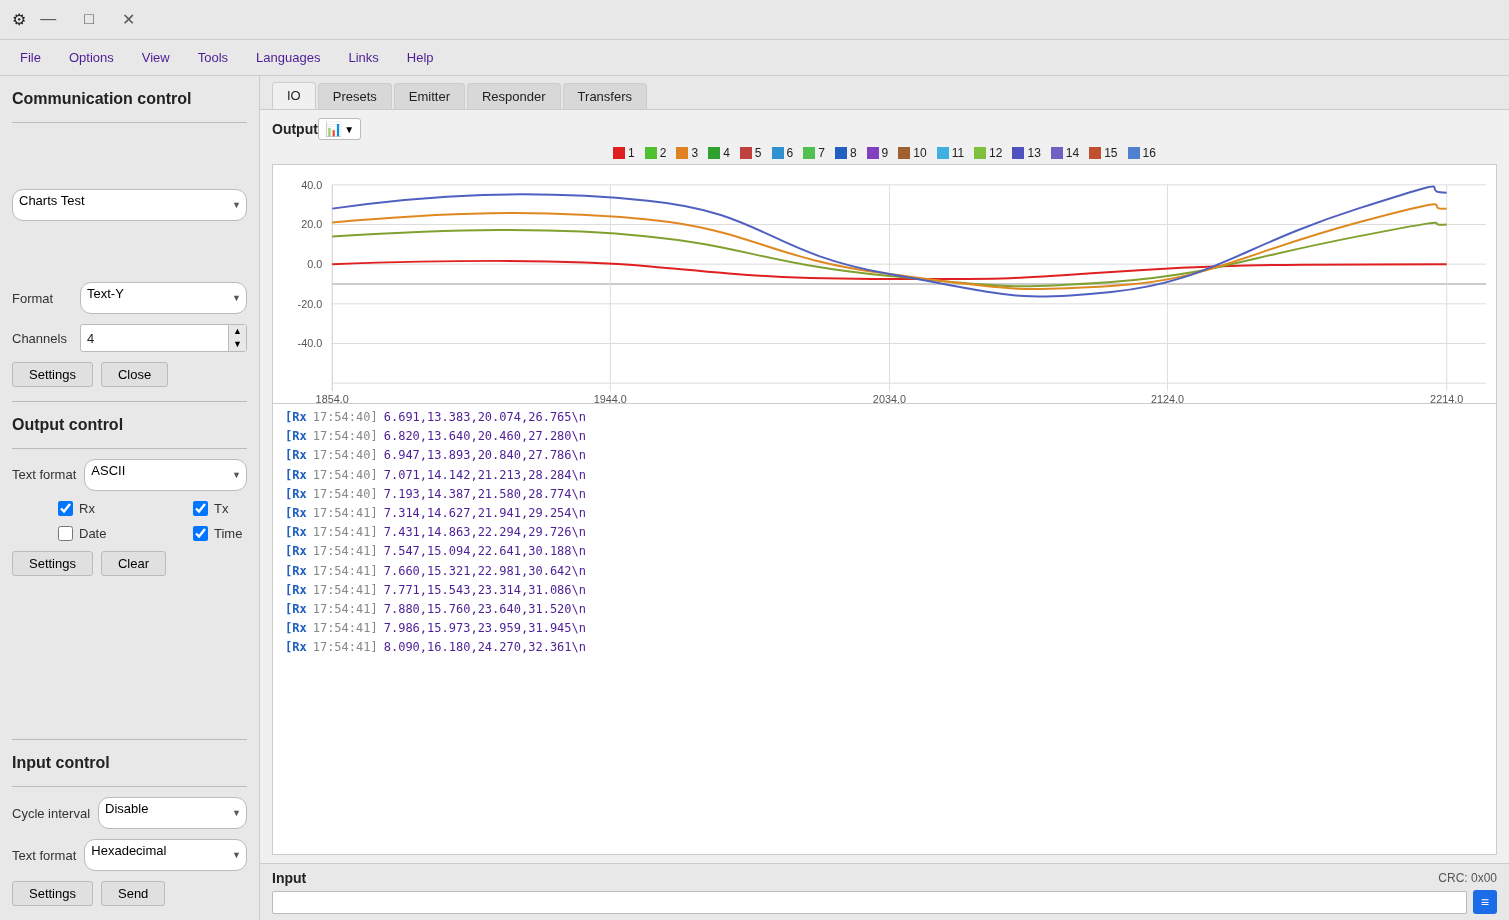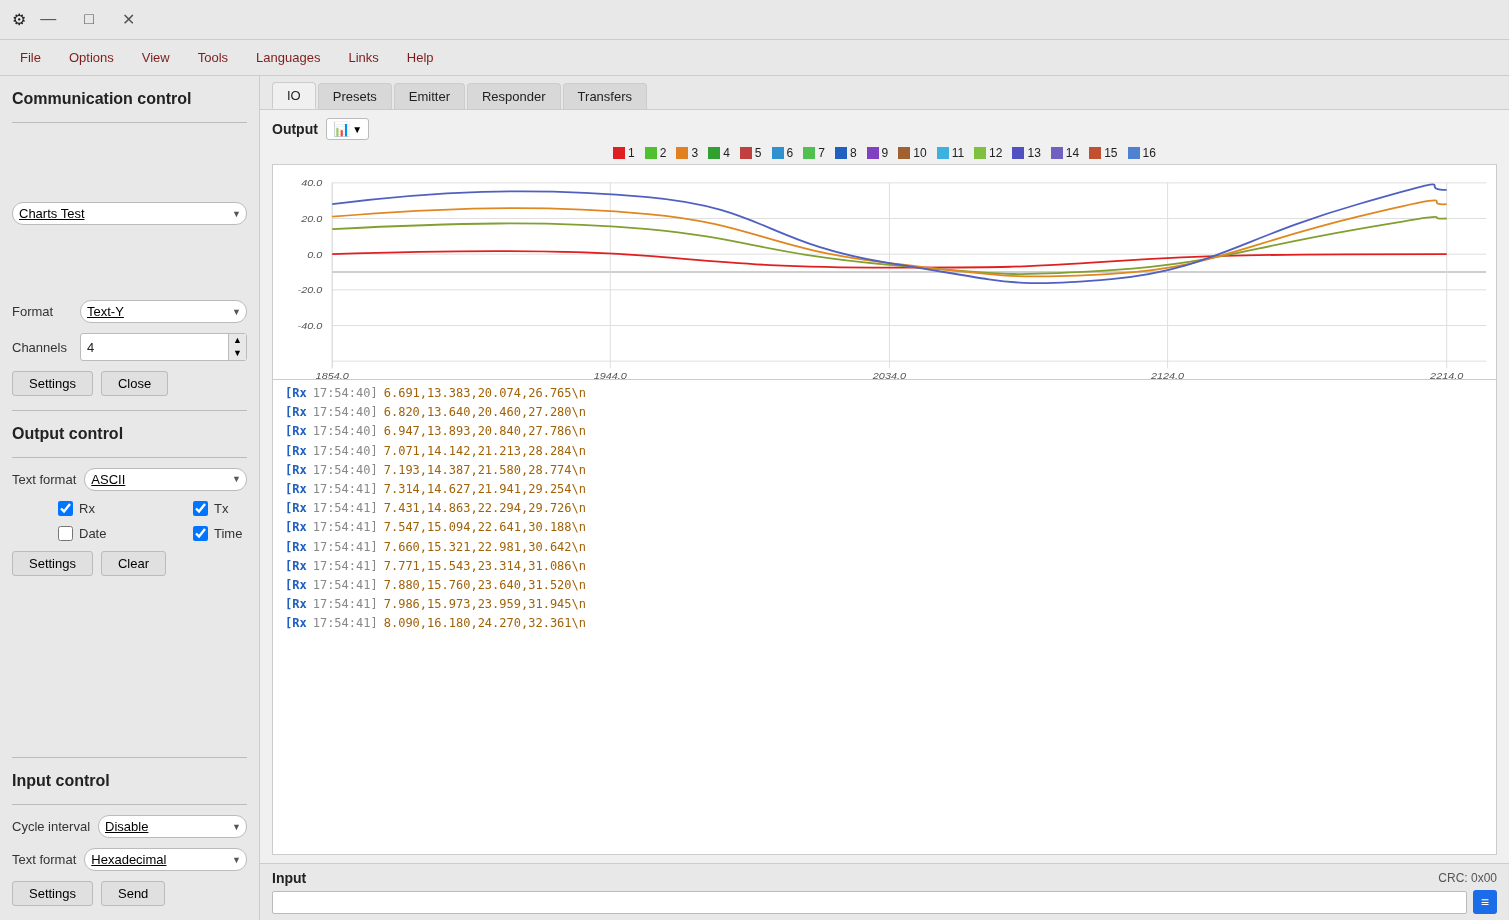--- a/index.html
+++ b/index.html
@@ -29,21 +29,21 @@
       display: flex;
       align-items: center;
       padding: 0 8px;
       border-bottom: 1px solid #ccc;
       gap: 4px;
     }
     .menu-item {
       padding: 4px 12px;
       cursor: pointer;
       border-radius: 3px;
-      color: #7f1d1d;
+      color: #4c1d95;
     }
     .main-layout {
       display: flex;
       height: calc(920px - 76px);
     }
     .left-panel {
       width: 260px;
       min-width: 260px;
       background: #e8e8e8;
       border-right: 1px solid #ccc;
@@ -76,24 +76,23 @@
       position: relative;
       display: flex;
       align-items: center;
     }
     .dropdown-wrap select {
       width: 100%;
       appearance: none;
       background: white;
       border: 1px solid #bbb;
       border-radius: 11px;
-      padding: 3px 24px 3px 6px;
+      padding: 3px 24px 12px 6px;
       font-size: 13px;
       cursor: pointer;
-      text-decoration: underline;
     }
     .dropdown-wrap::after {
       content: '▼';
       font-size: 9px;
       position: absolute;
       right: 6px;
       color: #555;
       pointer-events: none;
     }
     .spinbox-wrap {
@@ -168,21 +167,21 @@
     .content-area {
       flex: 1;
       display: flex;
       flex-direction: column;
       overflow: hidden;
       padding: 8px 12px;
     }
     .output-header {
       display: flex;
       align-items: center;
-      gap: 8px;
+      gap: 0;
       margin-bottom: 6px;
     }
     .output-title {
       font-weight: bold;
       font-size: 14px;
     }
     .output-icon-btn {
       display: flex;
       align-items: center;
       gap: 2px;
@@ -209,22 +208,21 @@
     .legend-color {
       width: 12px;
       height: 12px;
       display: inline-block;
     }
     .chart-container {
       background: white;
       border: 1px solid #ccc;
       flex-shrink: 0;
       position: relative;
-      height: 216px;
-      font-style: italic;
+      height: 240px;
     }
     .chart-svg {
       width: 100%;
       height: 100%;
     }
     .output-log {
       flex: 1;
       background: white;
       border: 1px solid #ccc;
       border-top: none;
@@ -233,21 +231,21 @@
       font-family: monospace;
       font-size: 12px;
       line-height: 1.6;
     }
     .log-line {
       display: flex;
       gap: 6px;
     }
     .log-rx { color: #2060c0; font-weight: bold; }
     .log-time { color: #888; }
-    .log-data { color: #a16207; }
+    .log-data { color: #4c1d95; }
     .input-bar {
       background: #e8e8e8;
       border-top: 1px solid #ccc;
       padding: 6px 12px;
       display: flex;
       flex-direction: column;
       gap: 4px;
     }
     .input-header {
       display: flex;

